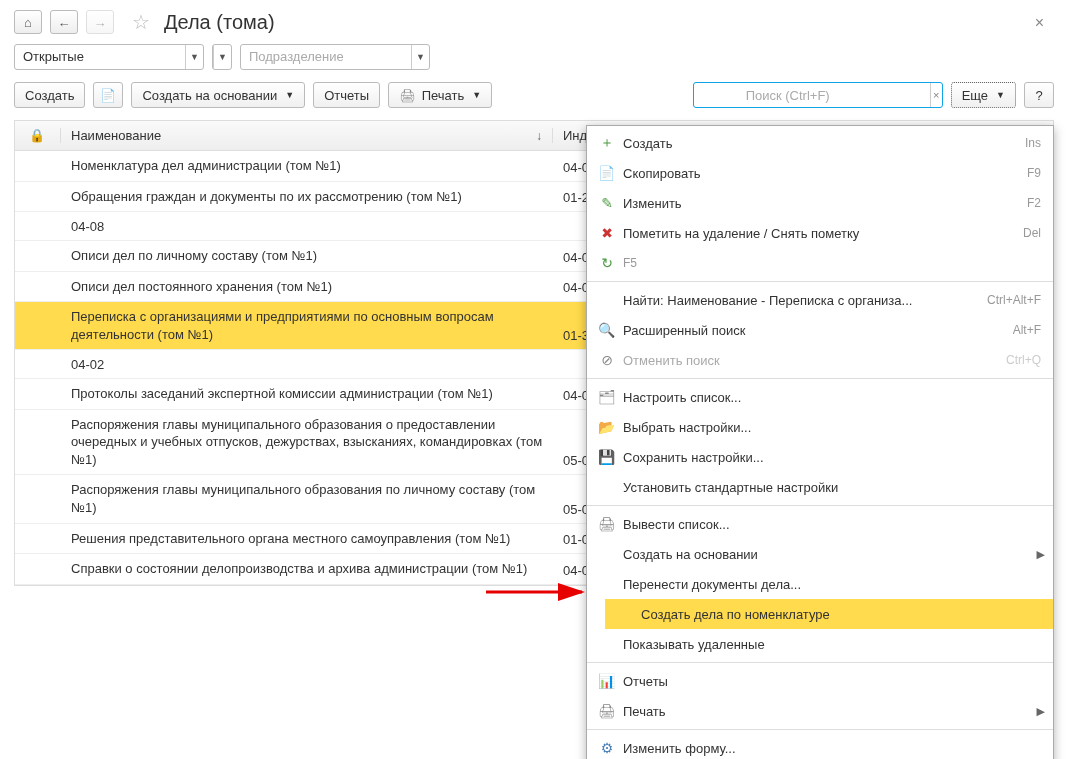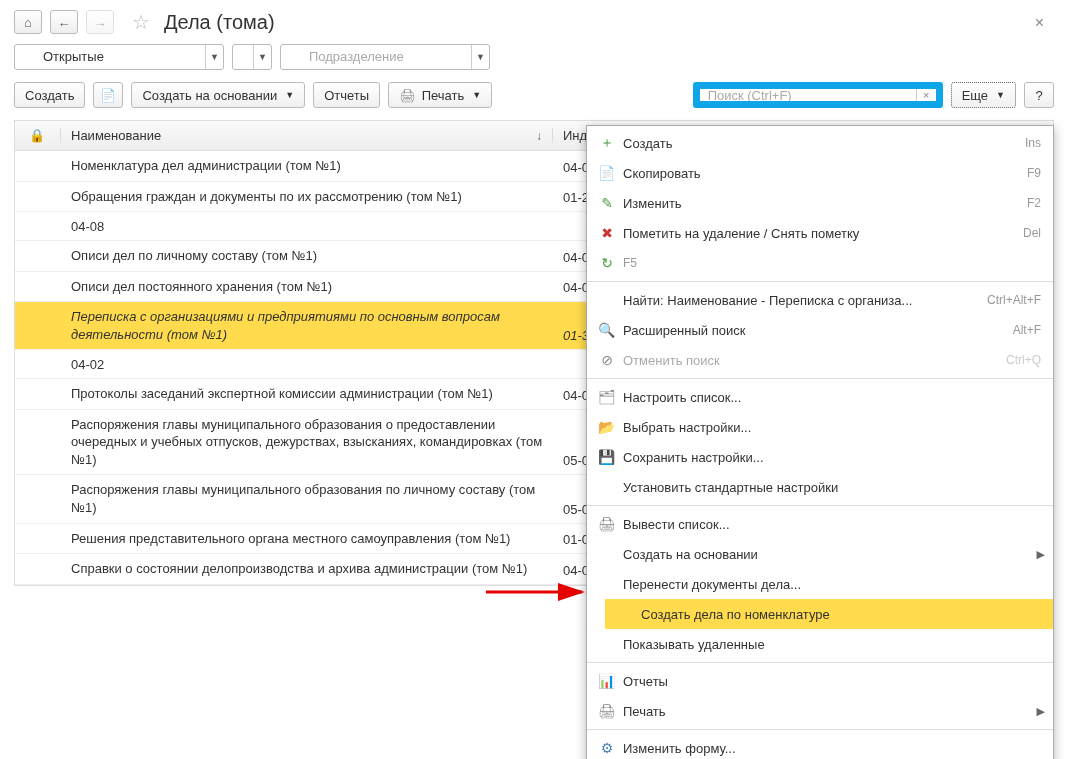--- a/index.html
+++ b/index.html
@@ -6,49 +6,49 @@
   body { font-family: Arial, sans-serif; font-size: 13px; color: #333; background: #fff; width: 1068px; height: 759px; position: relative; }
   
   .top-nav { display: flex; align-items: center; padding: 10px 14px 6px; gap: 8px; }
   .nav-btn { width: 28px; height: 24px; border: 1px solid #bbb; border-radius: 3px; background: linear-gradient(#fff,#eee); display: flex; align-items: center; justify-content: center; cursor: pointer; font-size: 13px; color: #555; }
   .nav-btn.disabled { opacity:.45; }
   .star { font-size: 20px; color: #bbb; margin: 0 6px 0 10px; }
   .page-title { font-size: 20px; color: #333; }
   .close-x { position: absolute; right: 24px; top: 14px; font-size: 16px; color: #888; cursor: pointer; }
   
   .filter-row { display: flex; gap: 8px; padding: 4px 14px; }
-  .dd { display: flex; border: 1px solid #bbb; border-radius: 3px; height: 26px; background:#fff;padding-left:20px; }
+  .dd { display: flex; border: 1px solid #bbb; border-radius: 3px; height: 26px; background:#fff; }
   .dd-text { padding: 4px 8px; min-width: 170px; font-size: 13px; }
   .dd-text.placeholder { color: #aaa; }
   .dd-arr { width: 18px; border-left: 1px solid #ccc; display:flex; align-items:center; justify-content:center; font-size:9px; color:#555; cursor:pointer; }
   
   .toolbar-row { display:flex; gap:8px; padding: 8px 14px; align-items:center; }
   .btn { border: 1px solid #bbb; border-radius: 3px; background: linear-gradient(#fff,#f0f0f0); height: 26px; padding: 0 10px; display:flex; align-items:center; gap:6px; font-size:13px; cursor:pointer; }
   .btn.icon-only{ width:30px; padding:0; justify-content:center;}
   .btn .caret{ font-size:9px; margin-left:2px;}
   .toolbar-right { margin-left:auto; display:flex; gap:8px; align-items:center;}
-  .search-box{ display:flex; border:7px solid #0ea5e9; border-radius:3px; height:26px; width:250px; background:#fff;}
+  .search-box{ display:flex; border:1px solid #0ea5e9; border-radius:3px; height:26px; width:250px; background:#fff;padding-left:44px;}
   .search-box input{ border:none; outline:none; flex:1; padding:0 8px; font-size:13px; color:#333;}
   .search-box input::placeholder{color:#aaa;}
   .search-clear{ width:20px; display:flex; align-items:center; justify-content:center; border-left:1px solid #ccc; font-size:11px; color:#888; cursor:pointer;}
   .btn.more{ border:1px dotted #666; }
   
   .table-wrap { margin: 4px 14px 0; border:1px solid #ddd; position:relative; }
   .thead{ display:flex; background:linear-gradient(#fafafa,#eee); border-bottom:1px solid #ddd; height:30px; align-items:center;}
   .th{ padding:0 10px; font-size:13px; color:#333; display:flex; align-items:center;}
   .th.lock{ width:46px; justify-content:center; border-right:1px solid #ddd; color:#999;}
   .th.name{ flex:1; border-right:1px solid #ddd; position:relative;}
   .th.name .sort{ position:absolute; right:10px; font-size:12px; color:#666;}
   .th.idx{ width:500px;}
   
   .trow{ display:flex; border-bottom:1px solid #eee; min-height:29px; align-items:flex-end;}
   .td.lock{ width:46px;}
   .td.name{ flex:1; padding:6px 10px; font-size:13px; line-height:1.35;}
   .td.idx{ width:500px; padding:6px 10px; font-size:13px;}
-  .trow.selected{ background:#ffdb4d;font-style:italic;}
+  .trow.selected{ background:#ffdb4d;}
   
   
   .ctx-menu{
     position:absolute;
     left:586px; top:125px;
     width:468px;
     background:#fff;
     border:1px solid #aaa;
     box-shadow:0 3px 10px rgba(0,0,0,.3);
     z-index:50;

